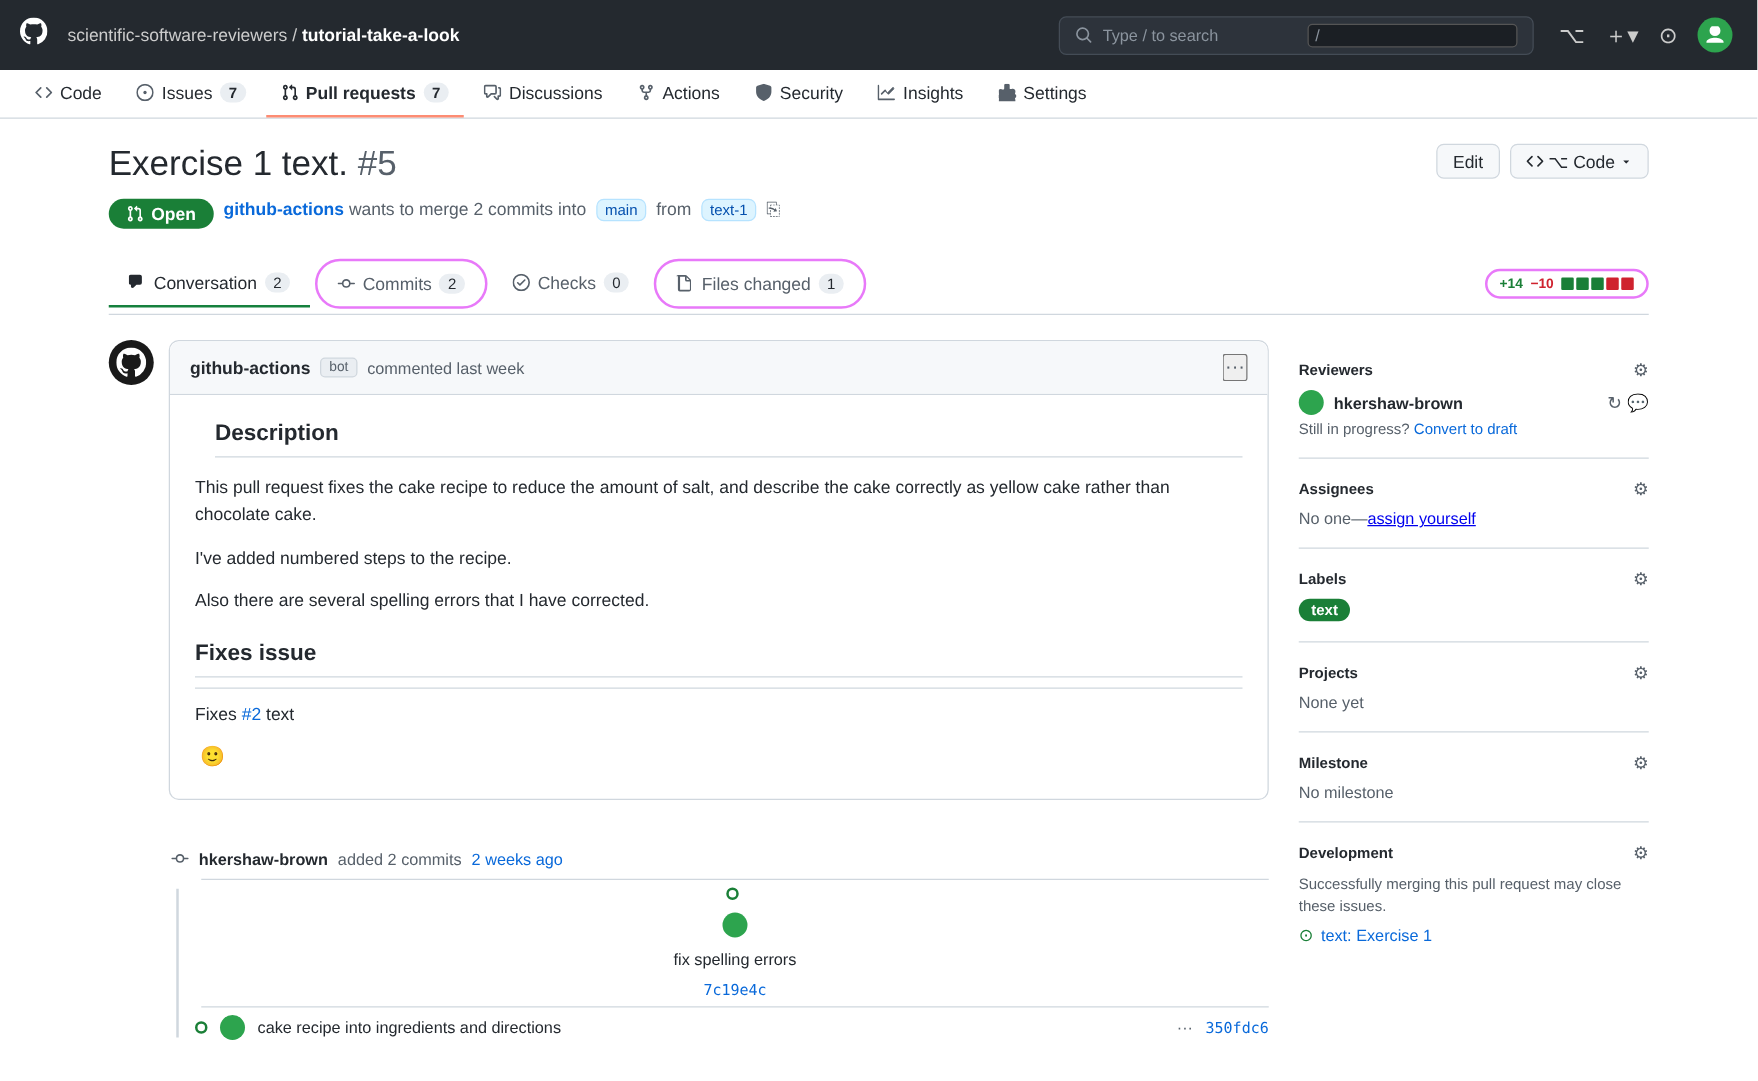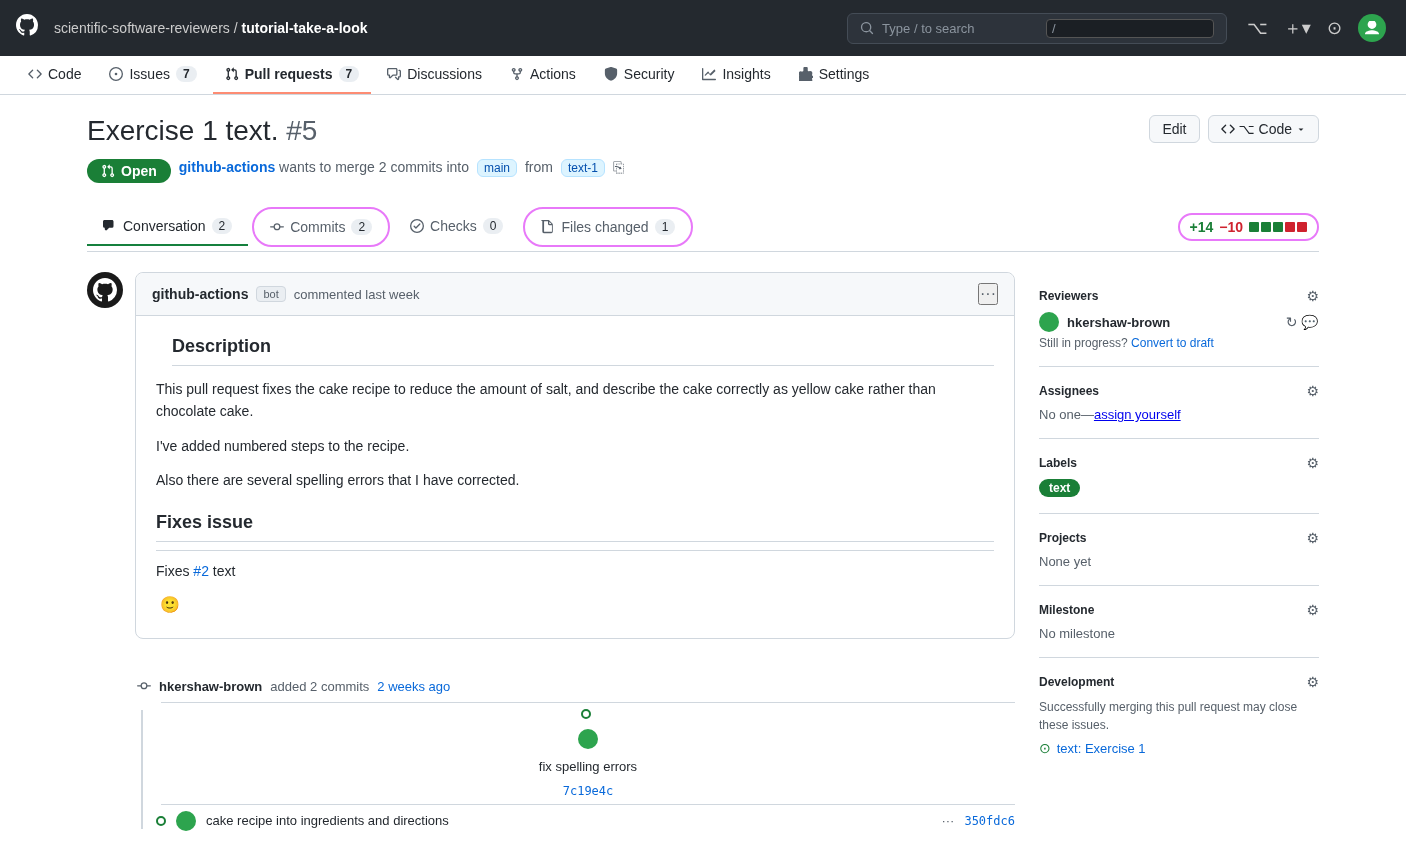--- a/index.html
+++ b/index.html
@@ -42,21 +42,21 @@
     .pr-meta-text { color: #57606a; font-size: 14px; }
     .pr-meta-text a { color: #0969da; text-decoration: none; }
     .branch-badge { background: #ddf4ff; color: #0550ae; border-radius: 6px; padding: 1px 6px; font-size: 12px; font-weight: 500; border: 1px solid #b6e3ff; }
     .copy-icon { color: #57606a; cursor: pointer; font-size: 14px; }
 
     
     .pr-tabs { display: flex; align-items: center; border-bottom: 1px solid #d0d7de; margin-bottom: 20px; }
     .pr-tab { display: flex; align-items: center; gap: 6px; padding: 10px 16px; color: #57606a; cursor: pointer; border-bottom: 2px solid transparent; font-size: 14px; position: relative; }
     .pr-tab.active { color: #24292f; border-bottom: 2px solid #15803d; font-weight: 400; }
     .pr-tab-badge { background: #eaeef2; border-radius: 20px; padding: 1px 7px; font-size: 12px; color: #24292f; }
-    .diff-stat-text { font-size: 14px; font-weight: 600; text-align: center; }
+    .diff-stat-text { font-size: 11px; font-weight: 600; text-align: center; }
     .diff-add { color: #1a7f37; }
     .diff-remove { color: #cf222e; }
     .diff-bars { display: flex; gap: 2px; }
     .diff-bar { width: 10px; height: 10px; border-radius: 1px; }
     .diff-bar-green { background: #1a7f37; }
     .diff-bar-red { background: #cf222e; }
     .diff-stat-highlight { border: 2px solid #e879f9; border-radius: 20px; padding: 4px 10px; display: flex; align-items: center; gap: 6px; }
 
     
     .pr-layout { display: flex; gap: 24px; }

